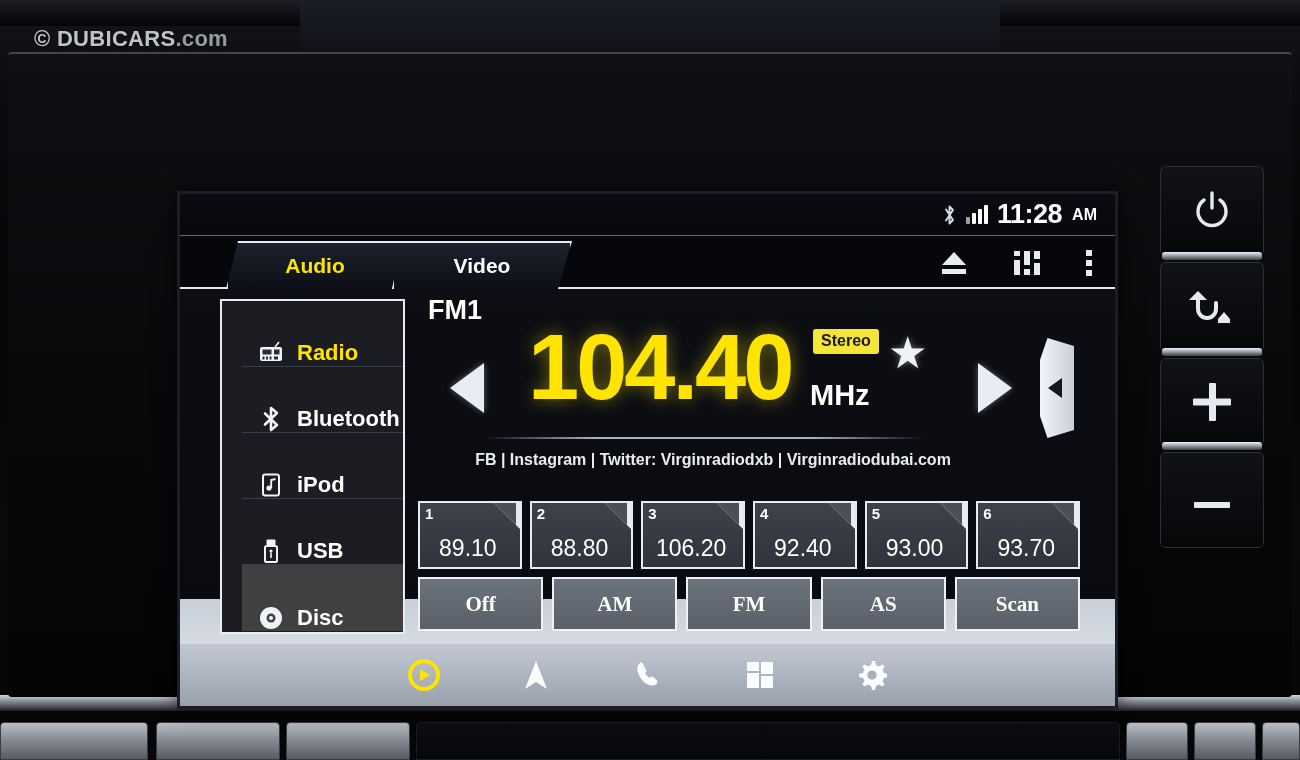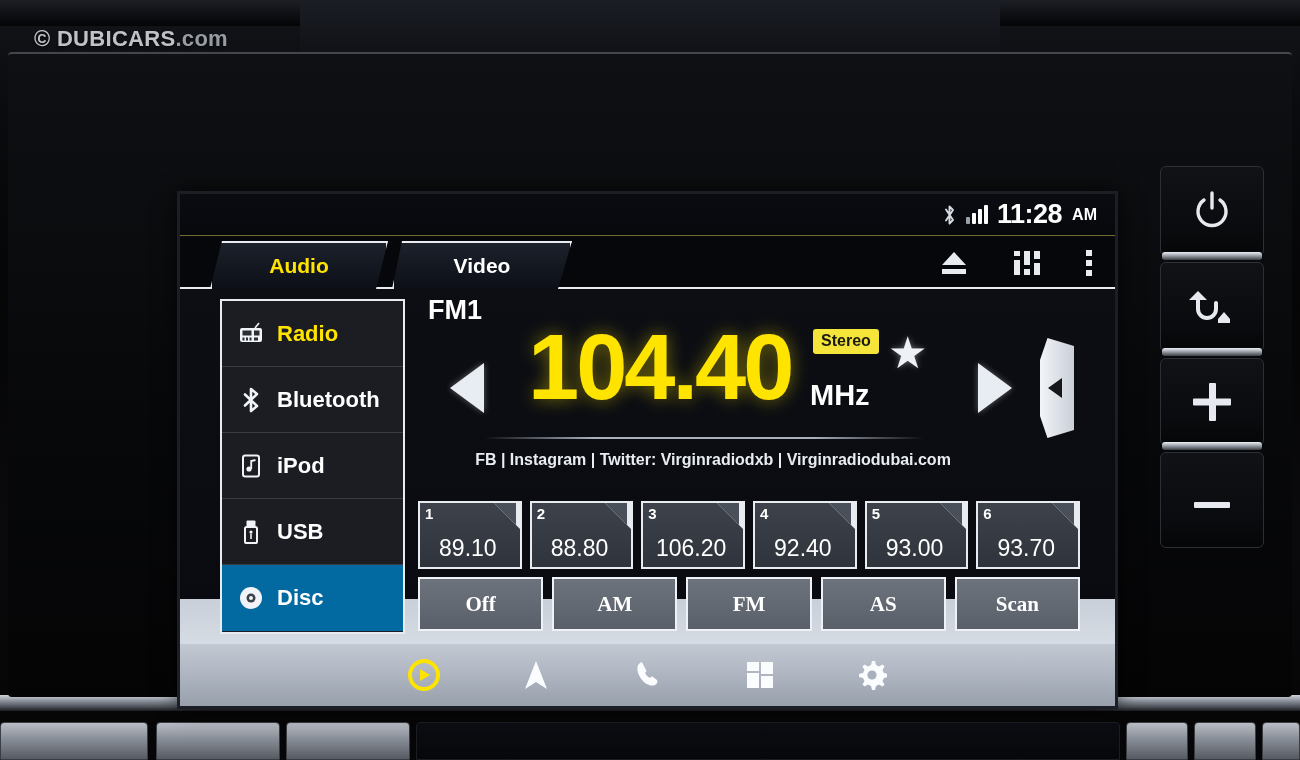--- a/index.html
+++ b/index.html
@@ -152,21 +152,21 @@
   }
   .tab {
     position:absolute; top:4px; height:48px;
     background:linear-gradient(180deg,#1b2franchise,#0b0e14);
     background:linear-gradient(180deg,#1c212c 0%,#0c0f16 100%);
     border:2px solid #e8ebf0; border-bottom:none;
     display:flex; align-items:center; justify-content:center;
     font-size:21px; font-weight:bold;
     clip-path:polygon(10px 0,100% 0,calc(100% - 14px) 100%,0 100%);
   }
-  .tab.audio { left:30px; width:178px; color:#ffe400;
+  .tab.audio { left:46px; width:178px; color:#ffe400;
     clip-path:polygon(12px 0,100% 0,calc(100% - 12px) 100%,0 100%); }
   .tab.video { left:212px; width:180px; color:#fff; }
   .tabicons {
     position:absolute; right:22px; top:12px;
     display:flex; align-items:center; gap:42px;
   }
 
   
   #lcdbody {
     position:absolute; left:0; top:95px; width:100%; height:417px;
@@ -178,27 +178,27 @@
   }
 
   
   #sidebar {
     position:absolute; left:40px; top:10px; width:185px; height:335px;
     background:#1b1d23;
     border:2px solid #e8ebf0;
   }
   .side-item {
     position:relative; height:66px;
-    display:flex; align-items:center; padding-left:16px; gap:13px;
+    display:flex; align-items:flex-end; padding-left:16px; gap:13px;
     border-bottom:1px solid #3a3d45;
-    font-size:22px; font-weight:bold; color:#fff;
+    font-size:22px; font-weight:bold; color:#fff;margin-left:20px;
   }
   .side-item:last-child { border-bottom:none; }
   .side-item.active { color:#ffe400; }
-  .side-item.dim { background:#0369a1; }
+  .side-item.dim { background:#404040; }
   .side-ico { width:26px; height:26px; position:relative; flex:none; }
 
   
   #tuner { position:absolute; left:238px; top:4px; width:660px; height:200px; }
   #band { position:absolute; left:10px; top:2px; color:#fff; font-size:27px; font-weight:bold; }
   .tri {
     position:absolute; width:0; height:0;
     filter:drop-shadow(0 0 3px rgba(255,255,255,.35));
   }
   #prevbtn { left:32px; top:70px;

